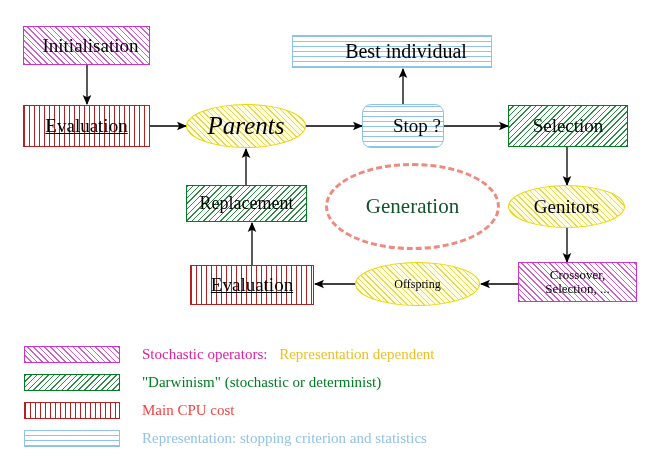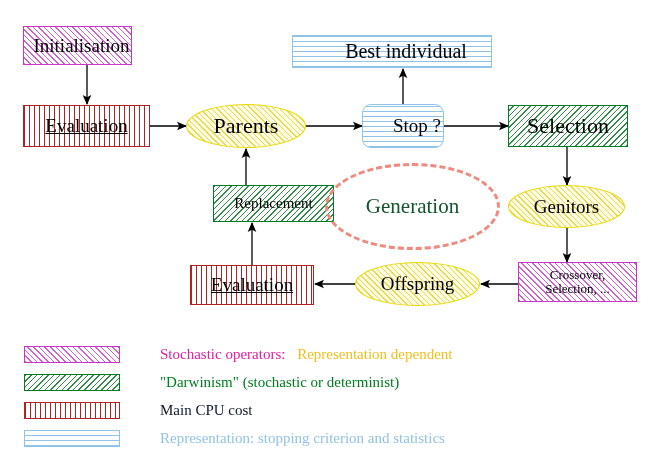--- a/index.html
+++ b/index.html
@@ -74,29 +74,29 @@
   .legend-row { position: absolute; left: 24px; height: 22px; }
   .swatch {
     position: absolute;
     left: 0;
     width: 96px;
     height: 17px;
     box-sizing: border-box;
   }
   .legend-text {
     position: absolute;
-    left: 136px;
+    left: 118px;
     white-space: nowrap;
     font-size: 15px;
     line-height: 17px;
   }
   .legend-text .accent { color: #f0c020; }
   .c-magenta { color: #e020a0; }
   .c-green   { color: #007d20; }
-  .c-red     { color: #0f172a; }
+  .c-red     { color: #ef4444; }
   .c-blue    { color: #93c2e5; }
 </style>
 </head>
 <body>
 
 <svg id="canvas" viewBox="0 0 662 471" xmlns="http://www.w3.org/2000/svg">
   <defs>
     <marker id="ah" markerWidth="11" markerHeight="11" refX="9" refY="5.5" orient="auto" markerUnits="userSpaceOnUse">
       <path d="M0,1.2 L10,5.5 L0,9.8 L2.2,5.5 Z" fill="#000000"></path>
     </marker>
@@ -109,62 +109,62 @@
     <line x1="444" y1="126" x2="508" y2="126"></line>
     <line x1="567" y1="147" x2="567" y2="185"></line>
     <line x1="567" y1="228" x2="567" y2="262"></line>
     <line x1="518" y1="284" x2="481" y2="284"></line>
     <line x1="355" y1="284" x2="315" y2="284"></line>
     <line x1="252" y1="265" x2="252" y2="223"></line>
     <line x1="246" y1="185" x2="246" y2="149"></line>
   </g>
 </svg>
 
-<div class="node fill-magenta" style="left:23px; top:26px; width:109px; height:39px; font-size:19px;padding-left:8px;">
+<div class="node fill-magenta" style="left:23px; top:26px; width:127px; height:39px; font-size:19px;padding-left:8px;">
   <span>Initialisation</span>
 </div>
 
 <div class="node fill-red" style="left:23px; top:105px; width:127px; height:42px; font-size:19px;">
   <span>Evaluation</span>
 </div>
 
-<div class="node fill-yellow ellipse" style="left:186px; top:104px; width:120px; height:44px; font-size:22px;">
+<div class="node fill-yellow ellipse" style="left:186px; top:104px; width:120px; height:44px; font-size:25px;font-style:italic;">
   <span>Parents</span>
 </div>
 
 <div class="node fill-blue" style="left:292px; top:35px; width:200px; height:33px; font-size:20px;">
   <span>Best individual</span>
 </div>
 
 <div class="node fill-blue rounded" style="left:362px; top:104px; width:82px; height:44px; font-size:19px;align-items:center;">
   <span>Stop ?</span>
 </div>
 
-<div class="node fill-green" style="left:508px; top:105px; width:120px; height:42px; font-size:22px;">
+<div class="node fill-green" style="left:508px; top:105px; width:120px; height:42px; font-size:19px;">
   <span>Selection</span>
 </div>
 
-<div class="node fill-green" style="left:186px; top:185px; width:121px; height:37px; font-size:15px;margin-left:27px;">
+<div class="node fill-green" style="left:186px; top:185px; width:121px; height:37px; font-size:18px;">
   <span>Replacement</span>
 </div>
 
 <div class="node" style="left:325px; top:163px; width:175px; height:87px; font-size:21px;
             border:3.5px dashed #ef8a80; border-radius:50%; color:#14532d;">
   <span>Generation</span>
 </div>
 
 <div class="node fill-yellow ellipse" style="left:508px; top:185px; width:117px; height:43px; font-size:19px;">
   <span>Genitors</span>
 </div>
 
 <div class="node fill-red" style="left:190px; top:265px; width:124px; height:40px; font-size:19px;">
   <span>Evaluation</span>
 </div>
 
-<div class="node fill-yellow ellipse" style="left:355px; top:262px; width:125px; height:44px; font-size:19px;">
+<div class="node fill-yellow ellipse" style="left:355px; top:262px; width:125px; height:44px; font-size:12px;">
   <span>Offspring</span>
 </div>
 
 <div class="node fill-magenta" style="left:518px; top:262px; width:119px; height:40px; font-size:13px;">
   <span style="white-space:pre-line;">Crossover,
 Selection, ...</span>
 </div>
 
 <div id="legend">
 

